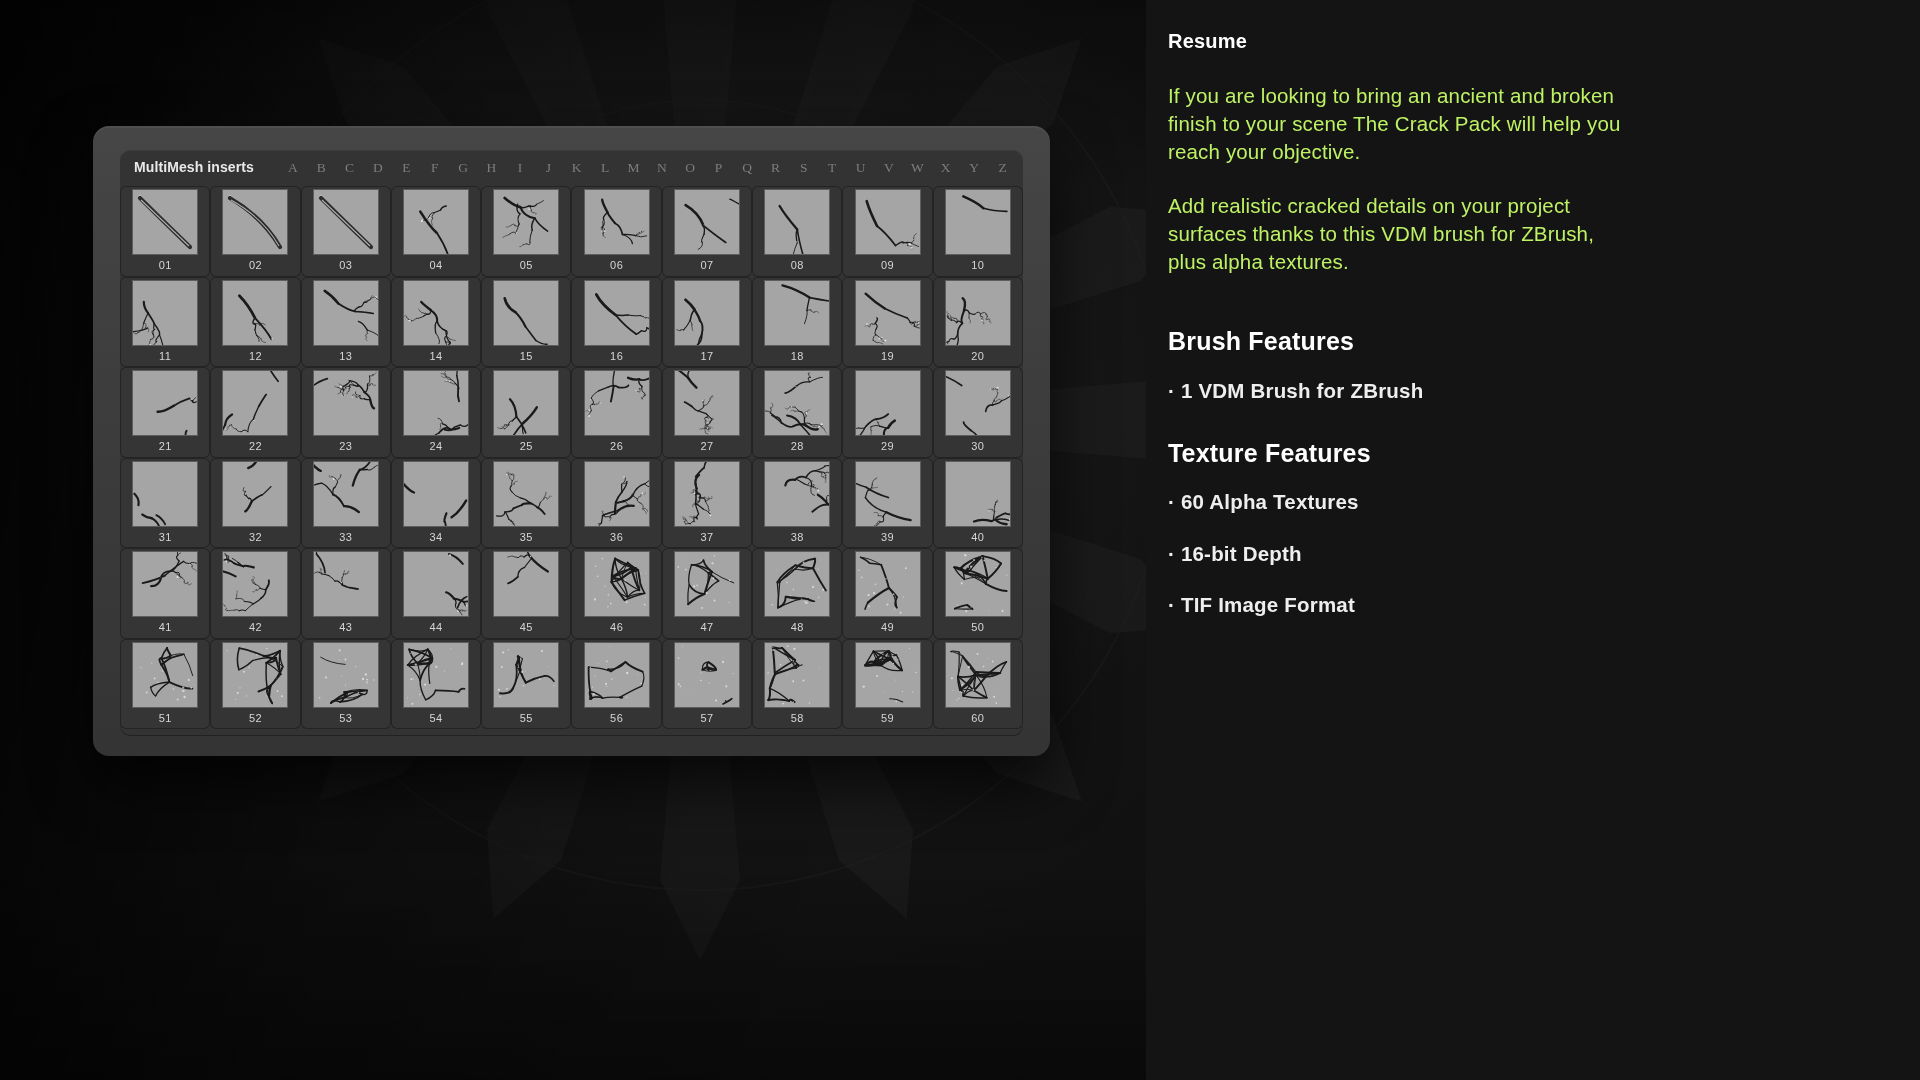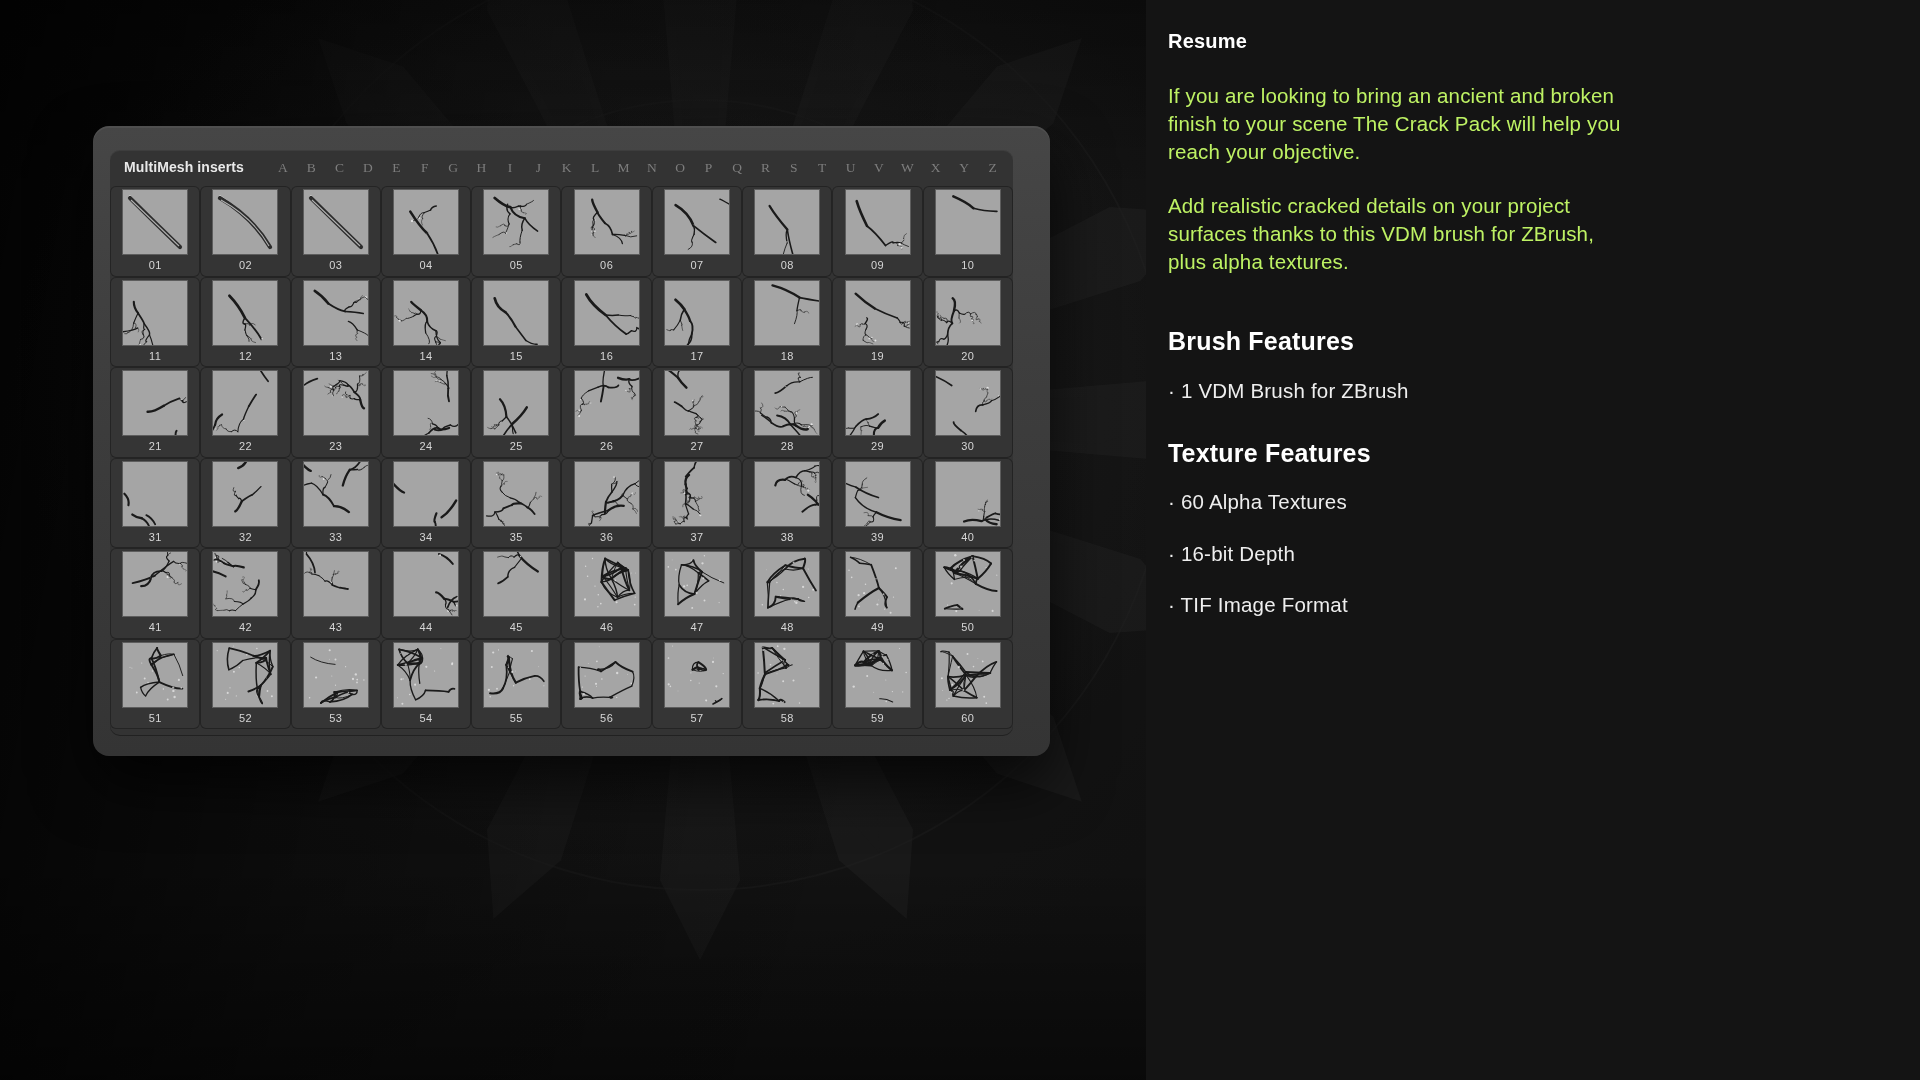--- a/index.html
+++ b/index.html
@@ -26,21 +26,21 @@
   }
 
   
   .window{
     position:absolute;left:93px;top:126px;width:957px;height:630px;
     background:linear-gradient(180deg,#464646 0%,#3d3d3d 42%,#343434 100%);
     border-radius:16px;
     box-shadow:0 26px 60px rgba(0,0,0,.72), 0 2px 0 rgba(255,255,255,.05) inset;
   }
   .panel{
-    position:absolute;left:17px;top:24px;width:903px;height:586px;
+    position:absolute;left:27px;top:24px;width:903px;height:586px;
     background:#333333;
     border-radius:10px;
     box-shadow:0 1px 0 rgba(255,255,255,.05) inset, 0 -1px 0 rgba(0,0,0,.35) inset;
     overflow:hidden;
   }
   .panel-head{
     position:relative;height:36px;
     display:flex;align-items:center;
   }
   .panel-title{
@@ -99,21 +99,21 @@
   .h2{
     font-size:25px;font-weight:bold;color:#ffffff;letter-spacing:.2px;
     margin:0 0 22px 0;line-height:1.1;
   }
   .para{
     font-size:20.5px;color:#bef264;line-height:1.37;letter-spacing:.15px;
     margin:0 0 26px 0;font-weight:300;
   }
   .bullet{
     font-size:20.5px;color:#eeeeee;line-height:1.3;letter-spacing:.2px;
-    margin:0 0 25px 0;font-weight:400;
+    margin:0 0 25px 0;font-weight:700;
   }
   .sec-gap{height:26px;}
   .sec-gap-sm{height:10px;}
 </style>
 </head>
 <body>
 
 <div id="root">
 
   <div class="bg">

